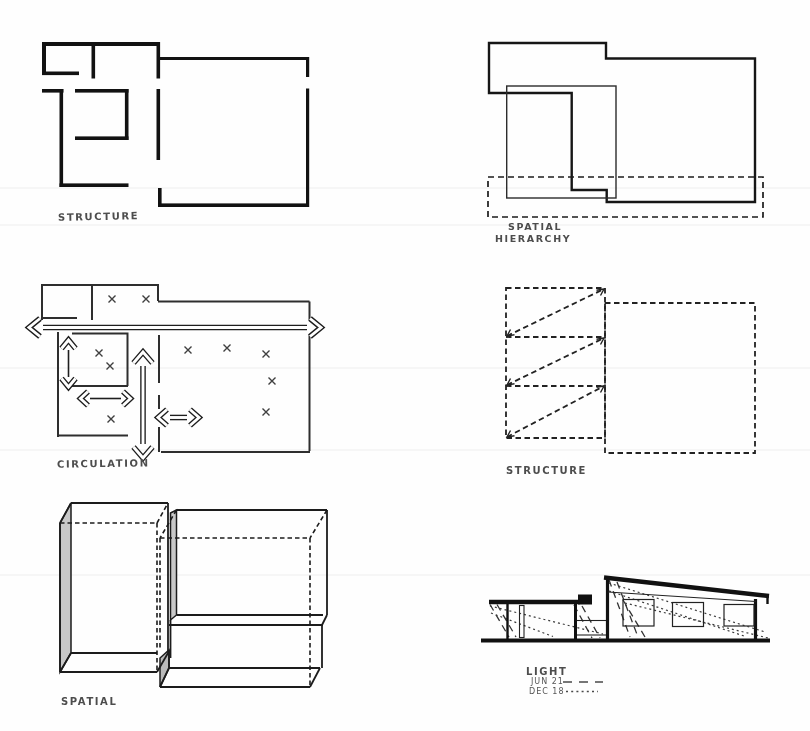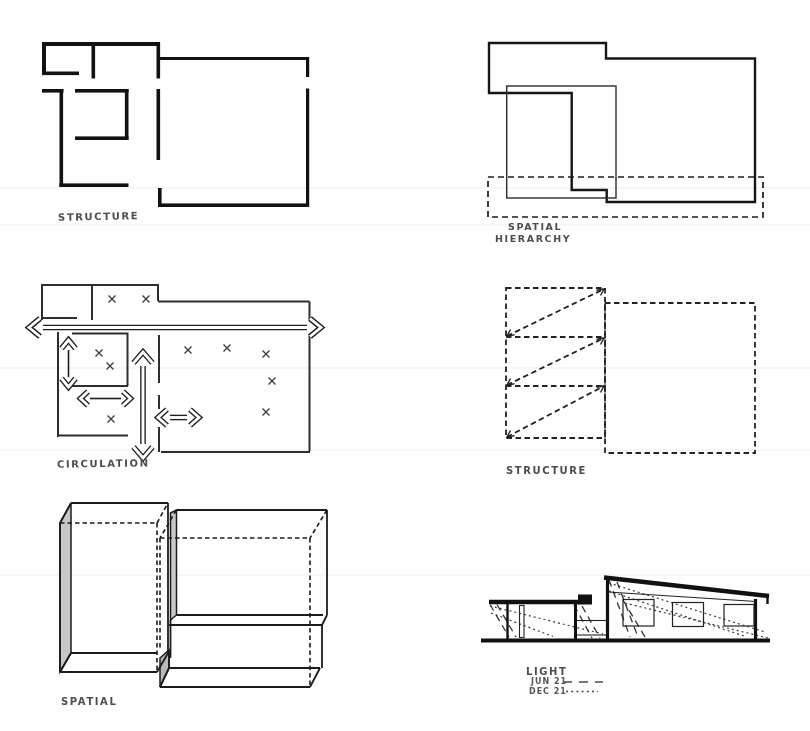--- a/index.html
+++ b/index.html
@@ -6,21 +6,21 @@
   .sheet{
     position:relative;width:810px;height:731px;background:#fefefe;
     overflow:hidden;font-family:"DejaVu Sans",sans-serif;
   }
   .sheet svg{position:absolute;left:0;top:0;pointer-events:none;}
   .scanline{position:absolute;left:0;width:810px;height:2px;background:#9a9a96;opacity:.08;}
   .lbl{
     position:absolute;color:#4d4d4d;letter-spacing:1.6px;font-size:10px;
     font-weight:bold;white-space:nowrap;
   }
-  .lbl.small{font-size:8px;letter-spacing:1px;font-weight:bold;color:#555;}
+  .lbl.small{font-size:8px;letter-spacing:1px;font-weight:normal;color:#555;}
   .tilt1{transform:rotate(-1.2deg);}
   .tilt2{transform:rotate(-0.8deg);}
 </style>
 </head>
 <body>
 
 <div class="sheet">
 
   <div class="scanline" style="top:187px"></div>
   <div class="scanline" style="top:224px"></div>
@@ -229,15 +229,15 @@
   </svg>
 
   <div class="lbl tilt1" style="left:58px;top:211px">STRUCTURE</div>
   <div class="lbl" style="left:508px;top:221px;font-size:9.5px">SPATIAL</div>
   <div class="lbl" style="left:495px;top:233px;font-size:9.5px">HIERARCHY</div>
   <div class="lbl tilt2" style="left:57px;top:458px">CIRCULATION</div>
   <div class="lbl" style="left:506px;top:465px">STRUCTURE</div>
   <div class="lbl" style="left:61px;top:696px">SPATIAL</div>
   <div class="lbl" style="left:526px;top:666px">LIGHT</div>
   <div class="lbl small" style="left:531px;top:677px">JUN 21</div>
-  <div class="lbl small" style="left:529px;top:687px">DEC 21</div>
+  <div class="lbl small" style="left:529px;top:687px">DEC 18</div>
 
 </div>
 
 </body></html>

